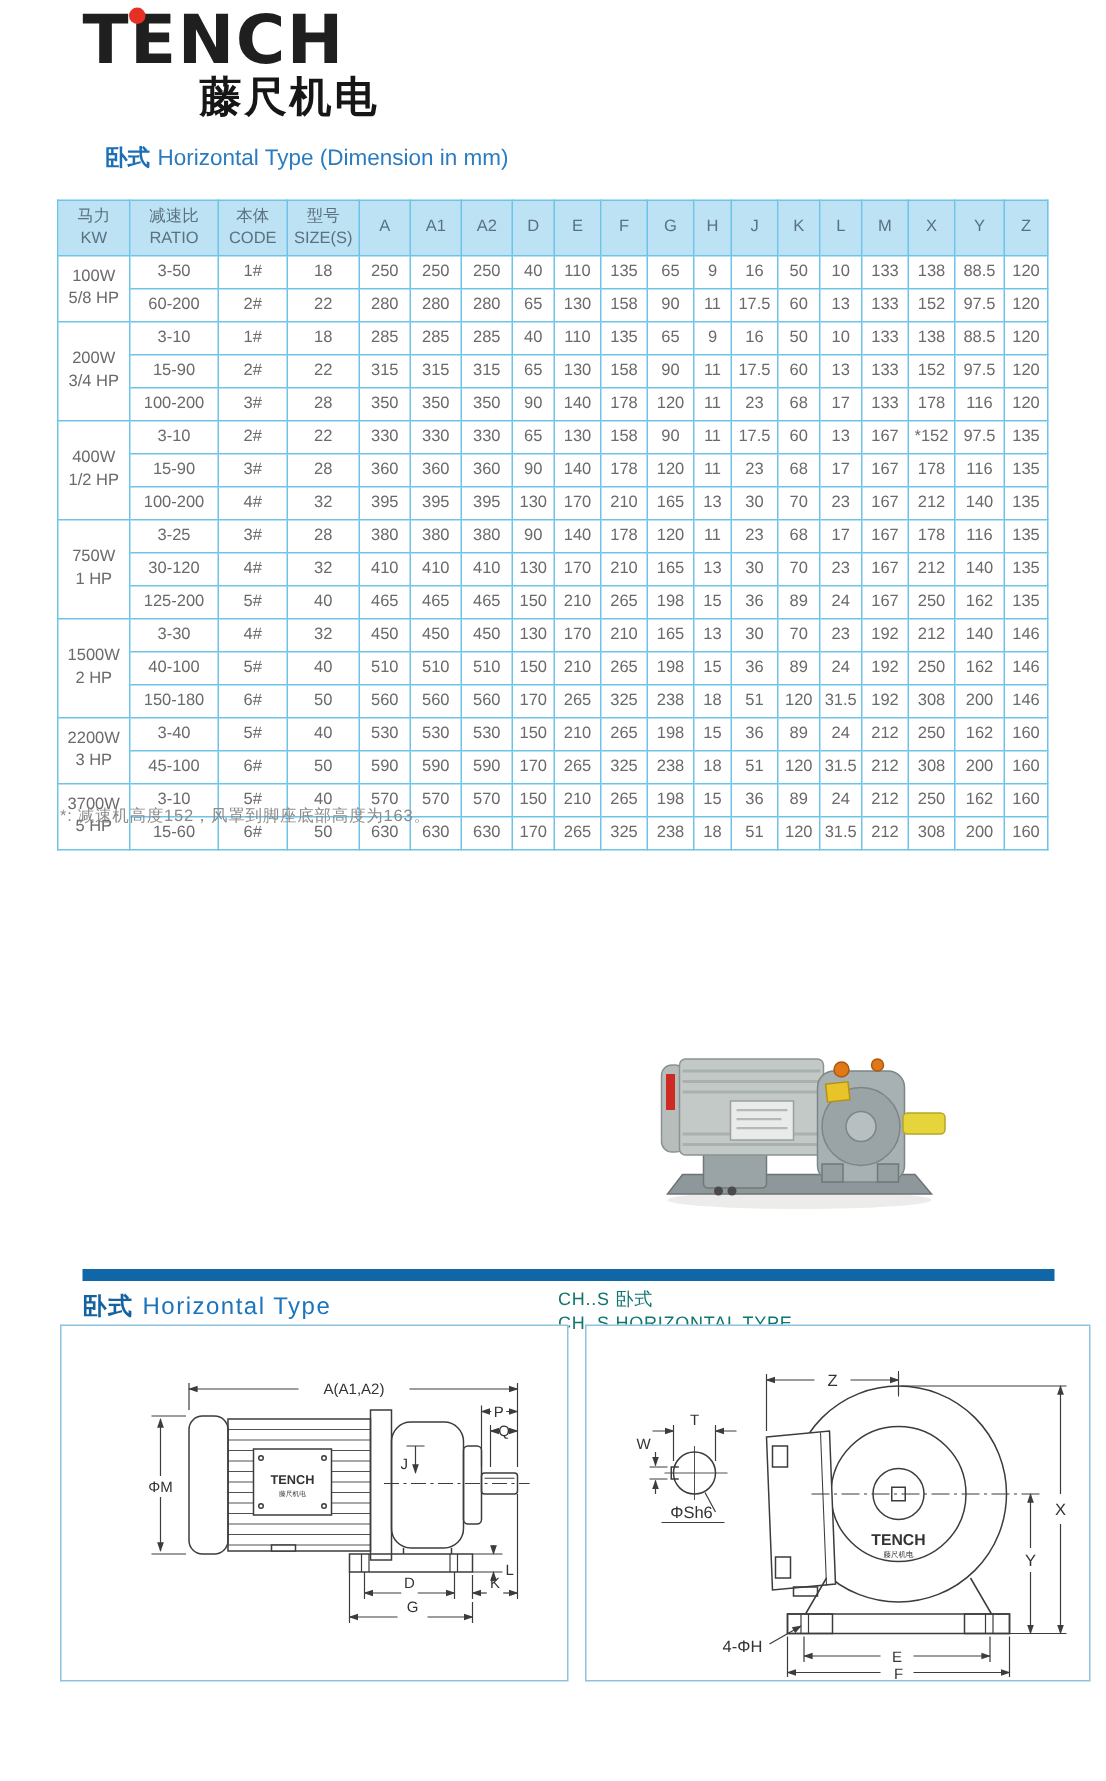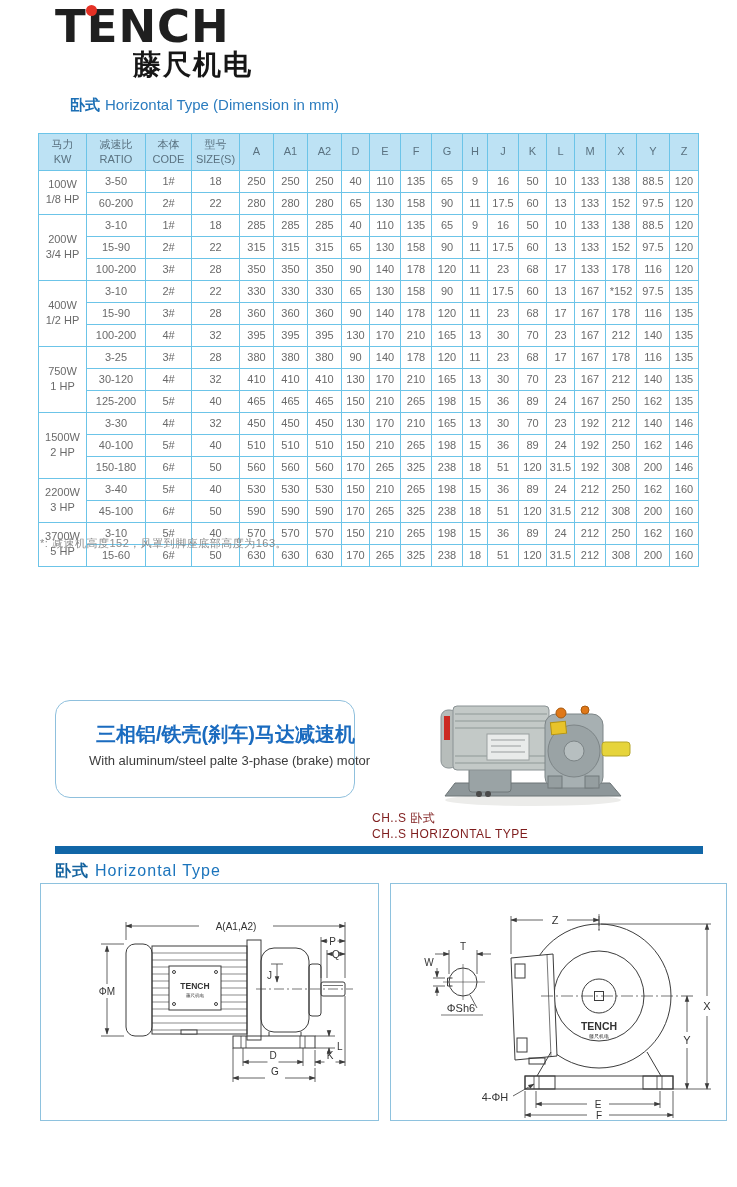--- a/index.html
+++ b/index.html
@@ -20,21 +20,21 @@
   table.dim th{background:#bde2f4;border:1px solid #6cc4e8;font-weight:400;font-size:11px;color:#5a7280;padding:3px 0;white-space:pre-line;line-height:1.35;}
   table.dim td{border:1px solid #6cc4e8;font-size:11px;color:#6a6a6a;text-align:center;height:21px;padding:0 1px;}
   table.dim td.power{white-space:pre-line;line-height:1.4;}
   .footnote{position:absolute;left:40px;top:536px;font-size:11px;color:#8b8b8b;letter-spacing:.5px;}
 
   
   .banner{position:absolute;left:55px;top:700px;width:298px;height:96px;border:1px solid #8fc0dd;border-radius:15px;overflow:visible;}
   .banner-cn{margin:20px 0 5px 40px;font-size:20px;font-weight:700;color:#1a6bbf;white-space:nowrap;}
   .banner-en{margin-left:33px;font-size:13px;color:#3c3c3c;white-space:nowrap;}
   .photo-wrap{position:absolute;left:425px;top:678px;width:230px;height:135px;background:#fff;}
-  .photo-caption{position:absolute;left:372px;top:810px;font-size:12px;color:#7f1d1d;line-height:1.35;letter-spacing:.5px;}
+  .photo-caption{position:absolute;left:372px;top:858px;font-size:12px;color:#0f766e;line-height:1.35;letter-spacing:.5px;}
 
   
   .divider{position:absolute;left:55px;top:846px;width:648px;height:8px;background:#1166a7;}
   .draw-title{position:absolute;left:55px;top:861px;font-size:16px;color:#1b74bc;letter-spacing:1px;}
   .draw-title .cn{font-weight:700;color:#14639f;margin-right:6px;}
   .draw-box{position:absolute;top:883px;width:337px;height:236px;border:1px solid #8ec2de;background:#fff;}
   .draw-box.left{left:40px;}
   .draw-box.right{left:390px;width:335px;}
   svg text{font-family:"Liberation Sans",sans-serif;fill:#333;}
   svg .dimtxt{font-size:10px;}
@@ -102,21 +102,21 @@
           <th>L</th>
           <th>M</th>
           <th>X</th>
           <th>Y</th>
           <th>Z</th>
         </tr>
       </thead>
     <tbody>
         <tr>
           <td rowspan="2" class="power">100W
-1/8 HP</td>
+5/8 HP</td>
           <td>3-50</td>
           <td>1#</td>
           <td>18</td>
           <td>250</td>
           <td>250</td>
           <td>250</td>
           <td>40</td>
           <td>110</td>
           <td>135</td>
           <td>65</td>
@@ -479,24 +479,20 @@
           <td>212</td>
           <td>308</td>
           <td>200</td>
           <td>160</td>
         </tr>
       </tbody>
   </table>
 
   <div class="footnote">*: 减速机高度152，风罩到脚座底部高度为163。</div>
 
-  <div class="banner">
-    <div class="banner-cn">三相铝/铁壳(刹车)马达减速机</div>
-    <div class="banner-en">With aluminum/steel palte 3-phase (brake) motor</div>
-  </div>
 
   <div class="photo-wrap">
     <svg width="230" height="135" viewBox="0 0 230 135">
       <ellipse cx="108" cy="122" rx="88" ry="6" fill="#ececea"></ellipse>
       <polygon points="30,105 185,105 196,118 20,118" fill="#8e979a" stroke="#6c7476" stroke-width="1"></polygon>
       <rect x="44" y="86" width="42" height="28" rx="3" fill="#9aa3a5" stroke="#70787a"></rect>
       <circle cx="54" cy="116" r="3" fill="#4a4a4a"></circle>
       <circle cx="63" cy="116" r="3" fill="#4a4a4a"></circle>
       <rect x="16" y="32" width="16" height="58" rx="7" fill="#b7bdbb" stroke="#8a9294"></rect>
       <rect x="19" y="38" width="6" height="24" fill="#cc2a22"></rect>

